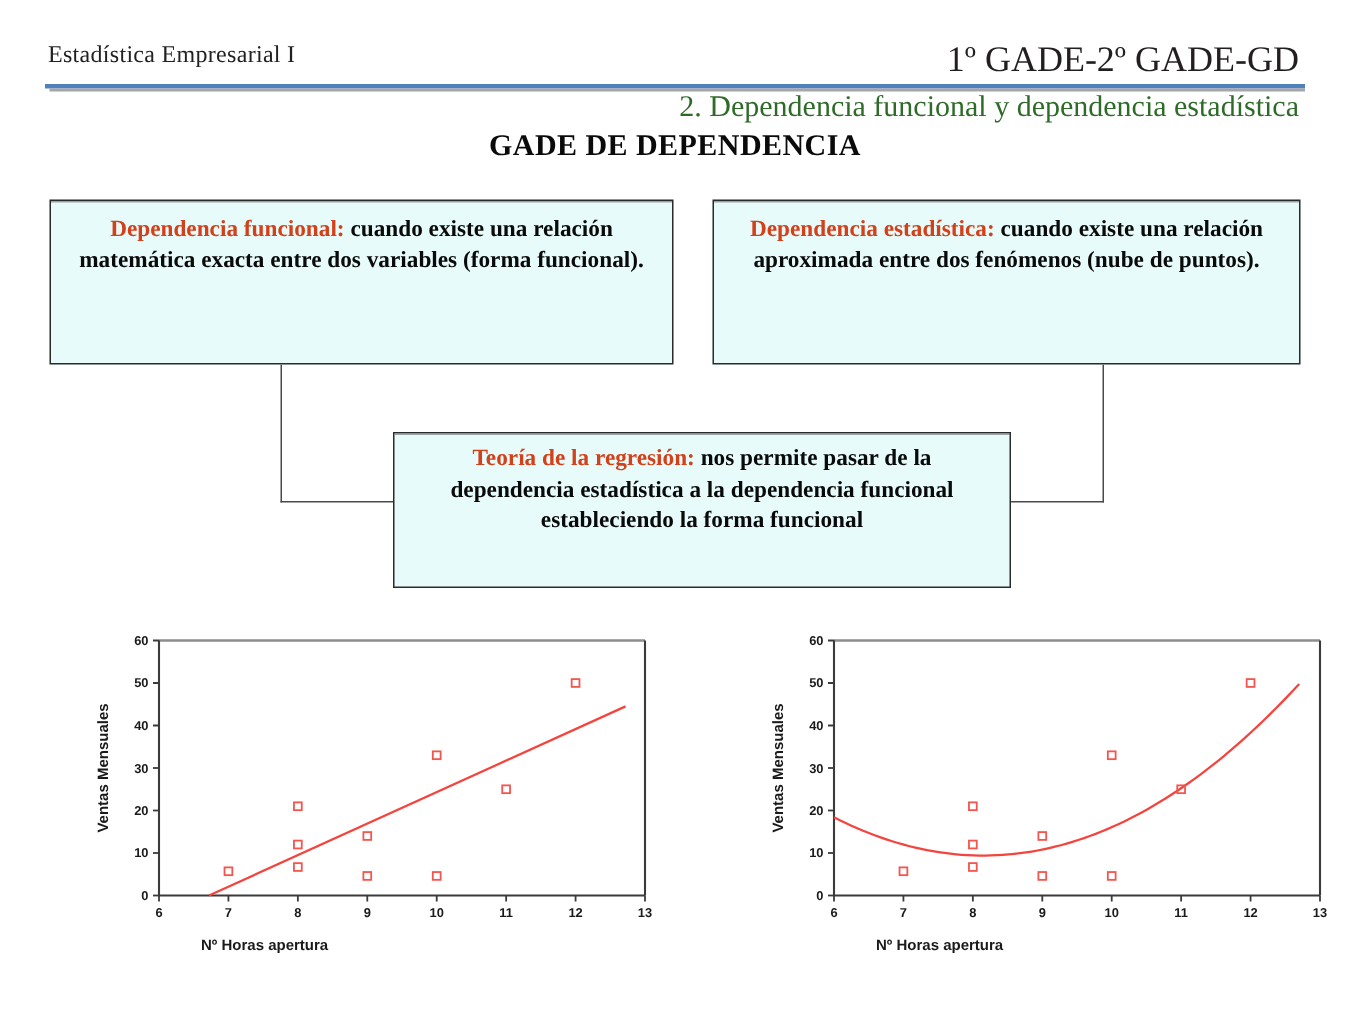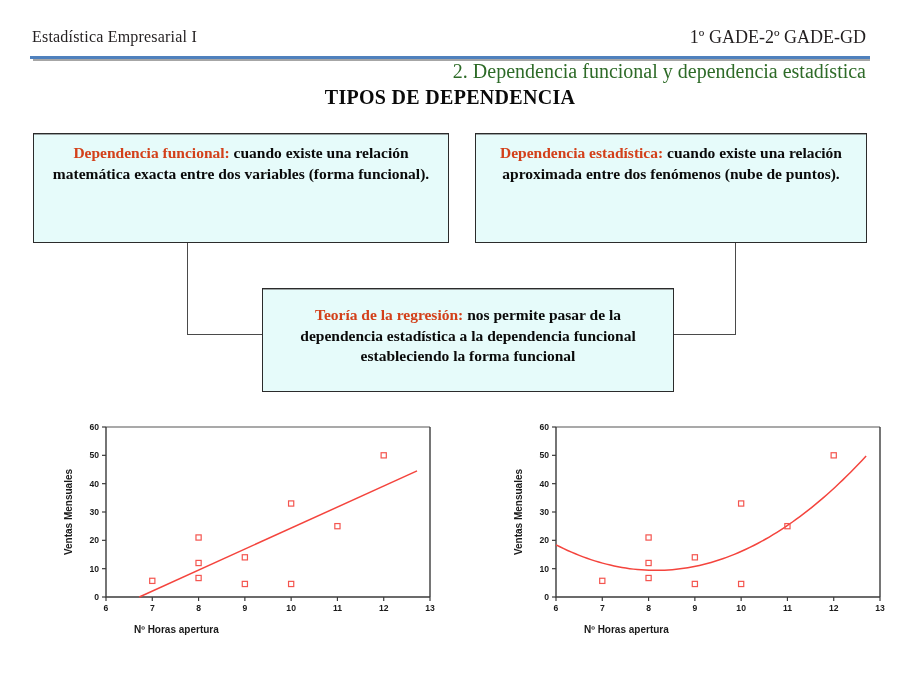--- a/index.html
+++ b/index.html
@@ -13,21 +13,21 @@
   
   .hdr-left{
     position:absolute;left:32px;top:28px;
     font-family:"Liberation Serif", serif;
     font-size:16px;color:#231f20;letter-spacing:.2px;
     white-space:nowrap;
   }
   .hdr-right{
     position:absolute;right:34px;top:27px;
     font-family:"Liberation Serif", serif;
-    font-size:18px;color:#231f20;white-space:nowrap;
+    font-size:24px;color:#231f20;white-space:nowrap;
   }
   .rule-wrap{position:absolute;left:30px;top:56px;width:840px;height:6px;}
   .rule-blue{position:absolute;left:0;top:0;width:100%;height:3px;background:#4f81bd;}
   .rule-gray{position:absolute;left:3px;top:3px;width:calc(100% - 3px);height:2px;background:#a6a6a6;}
 
   .subtitle{
     position:absolute;right:34px;top:60px;
     font-family:"Liberation Serif", serif;
     font-size:20px;color:#2e6b28;white-space:nowrap;margin-left:48px;
   }
@@ -53,21 +53,21 @@
     font-weight:bold;
     color:#0a0a0a;
     font-size:15.5px;
     line-height:1.33;
     padding:9px 10px 8px;
     z-index:3;
   }
   .box .lead{color:#d3401a;}
   #box-func{left:33px;top:133px;width:416px;height:110px;}
   #box-est {left:475px;top:133px;width:392px;height:110px;}
-  #box-teo {left:262px;top:288px;width:412px;height:104px;padding-top:16px;}
+  #box-teo {left:262px;top:288px;width:412px;height:104px;padding-top:7px;}
 
   
   .chart{position:absolute;}
   #chart-left{left:38px;top:415px;width:400px;height:225px;}
   #chart-right{left:488px;top:415px;width:400px;height:225px;}
   .chart svg{display:block;}
 
   .axis-line{stroke:#3b3b3b;stroke-width:1.4;fill:none;}
   .top-line{stroke:#8d8d8d;stroke-width:1.6;fill:none;}
   .tick{stroke:#3b3b3b;stroke-width:1.2;}
@@ -89,21 +89,21 @@
 
   <div class="hdr-left">Estadística Empresarial I</div>
   <div class="hdr-right">1º GADE-2º GADE-GD</div>
 
   <div class="rule-wrap">
     <div class="rule-blue"></div>
     <div class="rule-gray"></div>
   </div>
 
   <div class="subtitle">2. Dependencia funcional y dependencia estadística</div>
-  <div class="slide-title">TIPOS DE DEPENDENCIA</div>
+  <div class="slide-title">GADE DE DEPENDENCIA</div>
 
   <div class="conn" style="left:187px;top:243px;width:1px;height:92px;"></div>
   <div class="conn" style="left:187px;top:334px;width:76px;height:1px;"></div>
   <div class="conn" style="left:735px;top:243px;width:1px;height:92px;"></div>
   <div class="conn" style="left:673px;top:334px;width:63px;height:1px;"></div>
 
   <div class="box" id="box-est">
     <span class="lead">Dependencia estadística:</span><span> cuando existe una relación aproximada entre dos fenómenos (nube de puntos).</span>
   </div>
 

